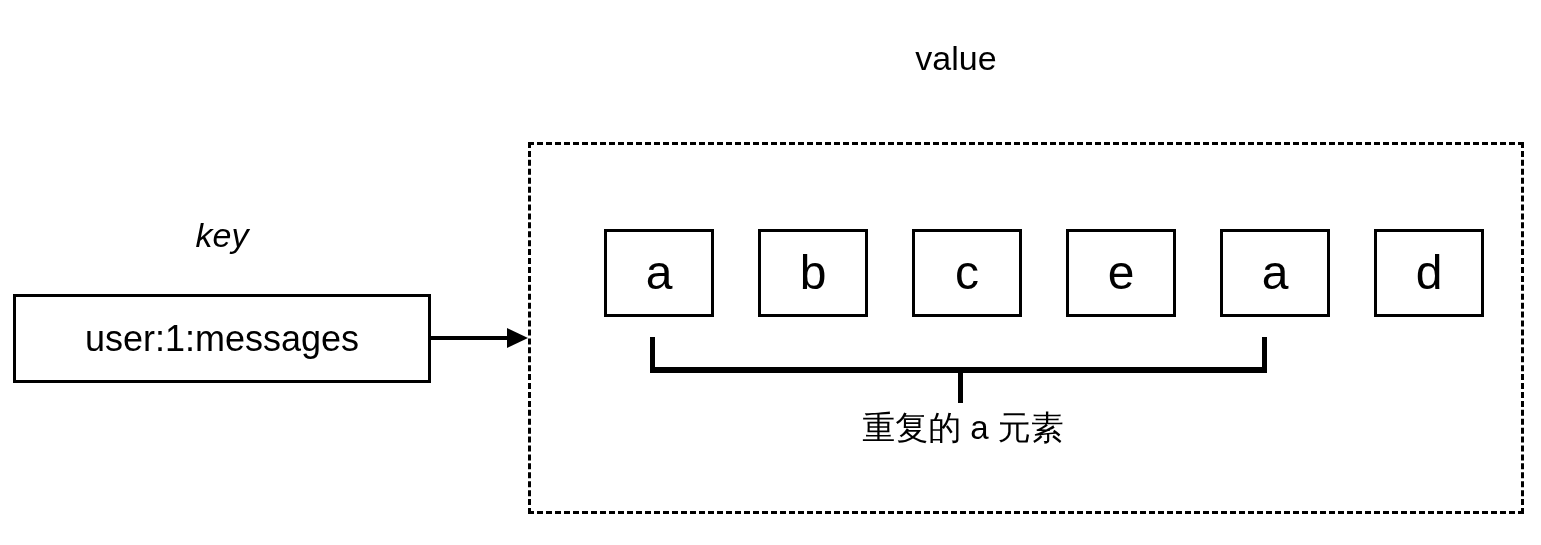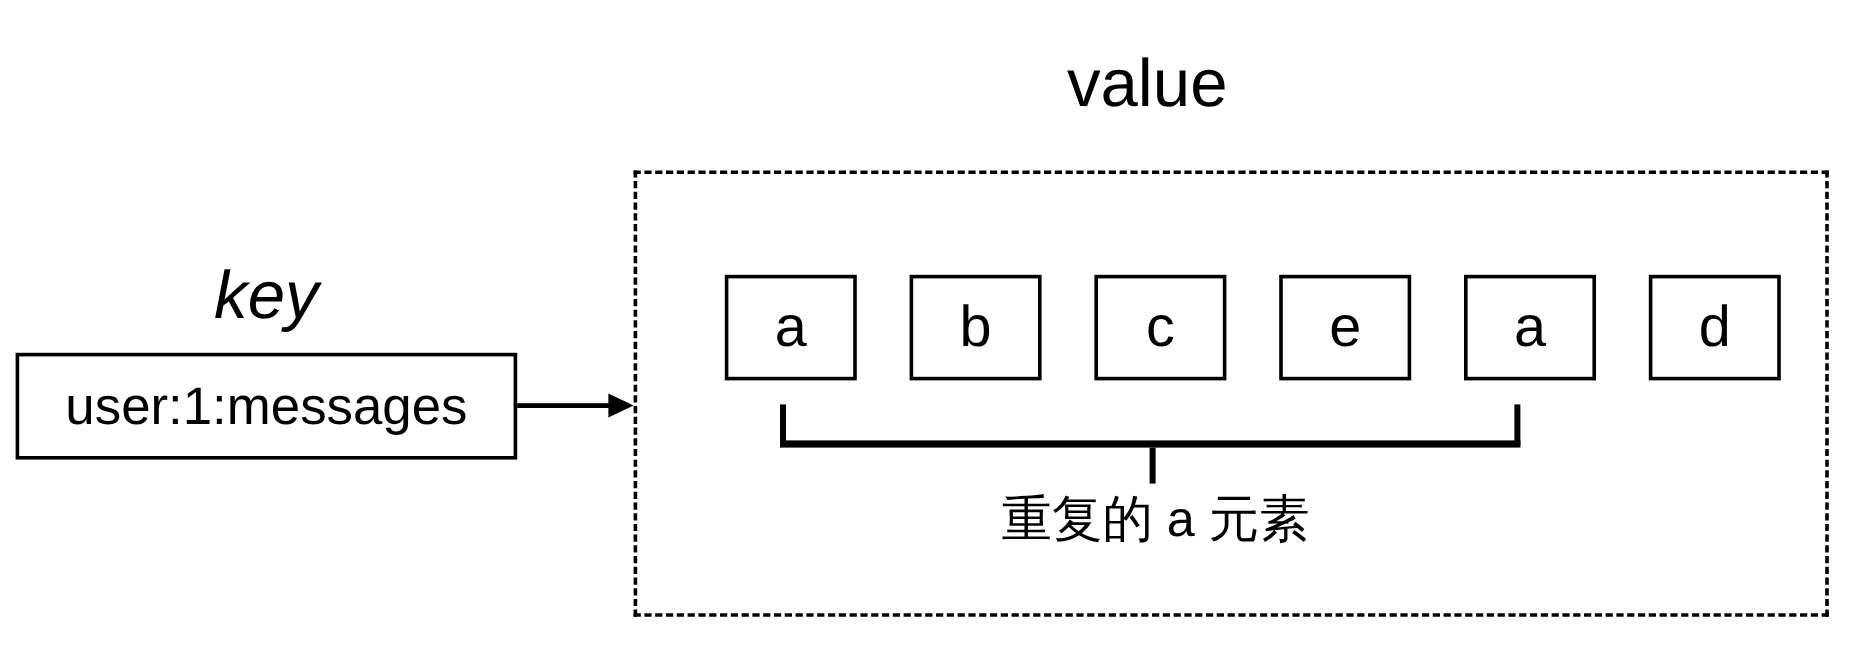--- a/index.html
+++ b/index.html
@@ -16,35 +16,35 @@
     width:1541px;
     height:545px;
     background:var(--bg);
     font-family:"Liberation Sans","DejaVu Sans",sans-serif;
     color:var(--line);
     overflow:hidden;
   }
   .label{
     position:absolute;
     transform:translateX(-50%);
-    font-size:56px;
+    font-size:34px;
     line-height:1;
     white-space:nowrap;
   }
   .value-label{ left:956px; top:41px; }
   .key-label{ left:222px; top:218px;font-style:italic; }
 
   .key-box{
     position:absolute;
     left:13px; top:294px;
     width:418px; height:89px;
     border:3px solid var(--line);
     box-sizing:border-box;
     display:flex; align-items:center; justify-content:center;
-    font-size:44px;
+    font-size:36px;
     white-space:nowrap;
   }
 
   .arrow-line{
     position:absolute;
     left:431px; top:336px;
     width:80px; height:4px;
     background:var(--line);
   }
   .arrow-head{
@@ -85,21 +85,21 @@
   }
   .bracket-tick-left{ left:650px; top:337px; width:5px; height:34px; }
   .bracket-tick-right{ left:1262px; top:337px; width:5px; height:34px; }
   .bracket-bar{ left:650px; top:367px; width:617px; height:6px; }
   .bracket-stem{ left:958px; top:373px; width:5px; height:30px; }
 
   .caption{
     position:absolute;
     left:963px; top:408px;
     transform:translateX(-50%);
-    font-size:42px;
+    font-size:33px;
     line-height:1.2;
     white-space:nowrap;
   }
 </style>
 </head>
 <body>
 
 <div class="canvas">
 
   <div class="label value-label">value</div>

